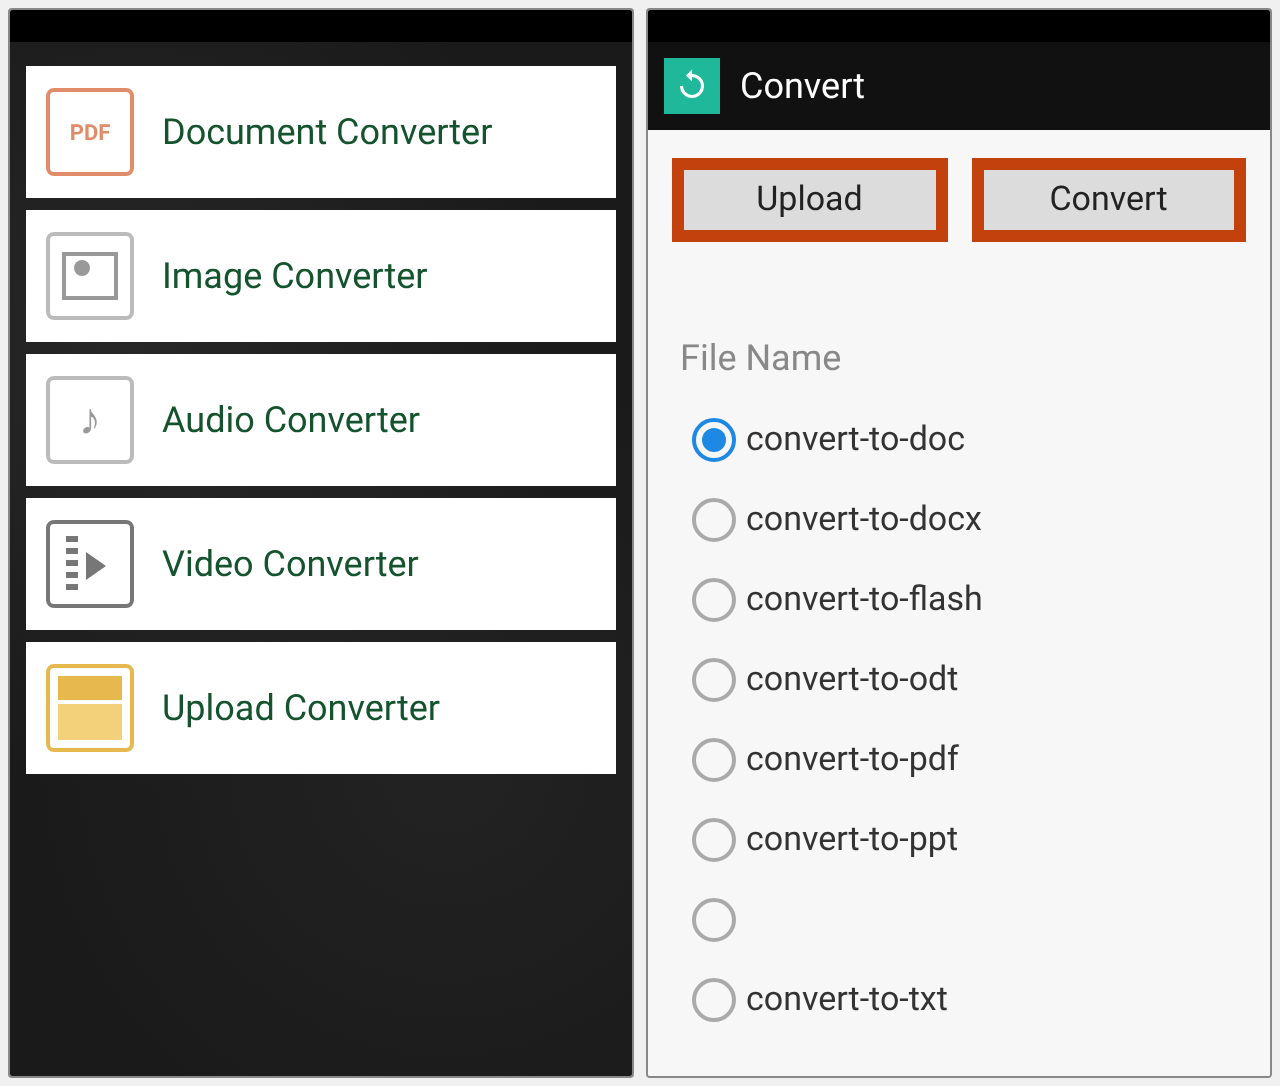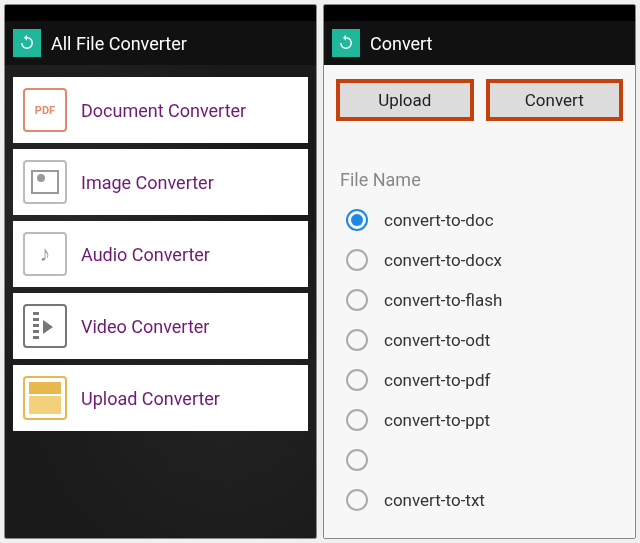--- a/index.html
+++ b/index.html
@@ -59,21 +59,21 @@
   }
   .menu-item {
     background: #fff;
     margin: 6px 8px;
     height: 66px;
     display: flex;
     align-items: center;
     gap: 14px;
     padding: 0 10px;
     font-size: 18px;
-    color: #701a75;
+    color: #14532d;
   }
   .menu-icon {
     width: 44px;
     height: 44px;
     border: 2px solid #bbb;
     border-radius: 4px;
     display: flex;
     align-items: center;
     justify-content: center;
     flex-shrink: 0;
@@ -124,42 +124,42 @@
   }
   .button-row {
     display: flex;
     gap: 12px;
     padding: 14px 12px;
   }
   .btn {
     flex: 1;
     height: 42px;
     background: #dcdcdc;
-    border: 4px solid #c2410c;
+    border: 6px solid #c2410c;
     display: flex;
     align-items: center;
     justify-content: center;
     font-size: 17px;
     color: #222;
   }
   .section-label {
     padding: 6px 16px 10px;
     color: #888;
     font-size: 18px;
     margin-top: 28px;
   }
   .radio-list {
     flex:1;
     overflow-y:auto;
     padding: 0 4px;
   }
   .radio-item {
     display: flex;
     align-items: center;
-    gap: 16px;
+    gap: 5px;
     padding: 9px 18px;
     font-size: 17px;
     color: #333;
   }
   .radio {
     width: 22px;
     height: 22px;
     border: 2px solid #aaa;
     border-radius: 50%;
     flex-shrink: 0;
@@ -169,28 +169,20 @@
   .radio.checked::after {
     content:""; position:absolute; left:3px; top:3px; right:3px; bottom:3px;
     background:#1e88e5; border-radius:50%;
   }
 </style>
 </head>
 <body>
 
 <div class="phone">
   <div class="statusbar"></div>
-  <div class="titlebar">
-    <div class="app-icon">
-      <svg viewBox="0 0 24 24">
-          <path fill="#fff" d="M12 4V1L8 5l4 4V6a6 6 0 1 1-6 6H4a8 8 0 1 0 8-8z"></path>
-        </svg>
-    </div>
-    <span>All File Converter</span>
-  </div>
   <div class="left-body" id="left-list">
       <div class="menu-item">
         <div class="menu-icon pdf"></div>
         <span>Document Converter</span>
       </div>
       <div class="menu-item">
         <div class="menu-icon image"></div>
         <span>Image Converter</span>
       </div>
       <div class="menu-item">

